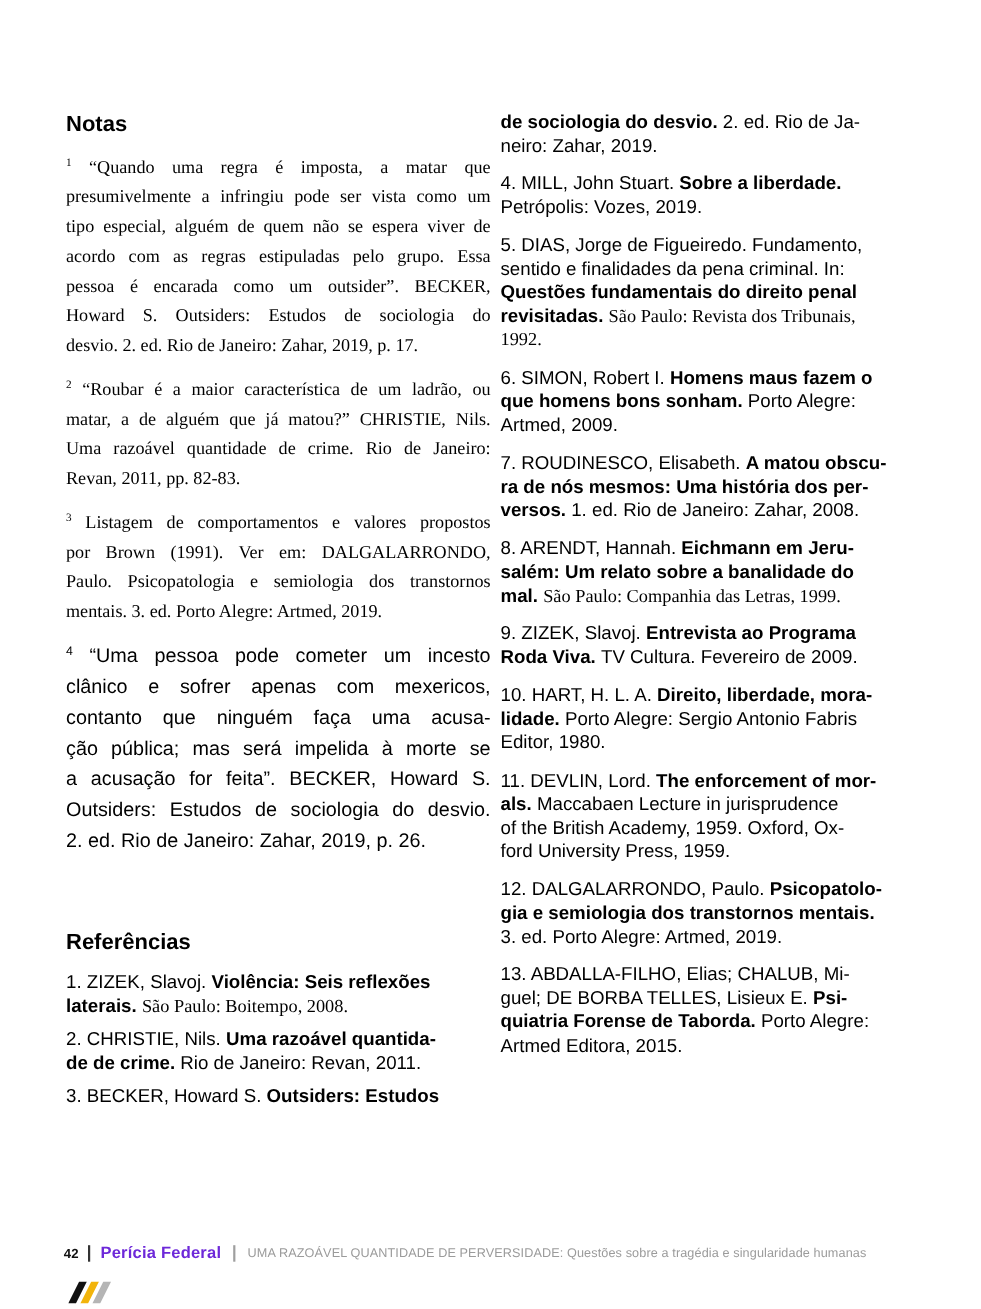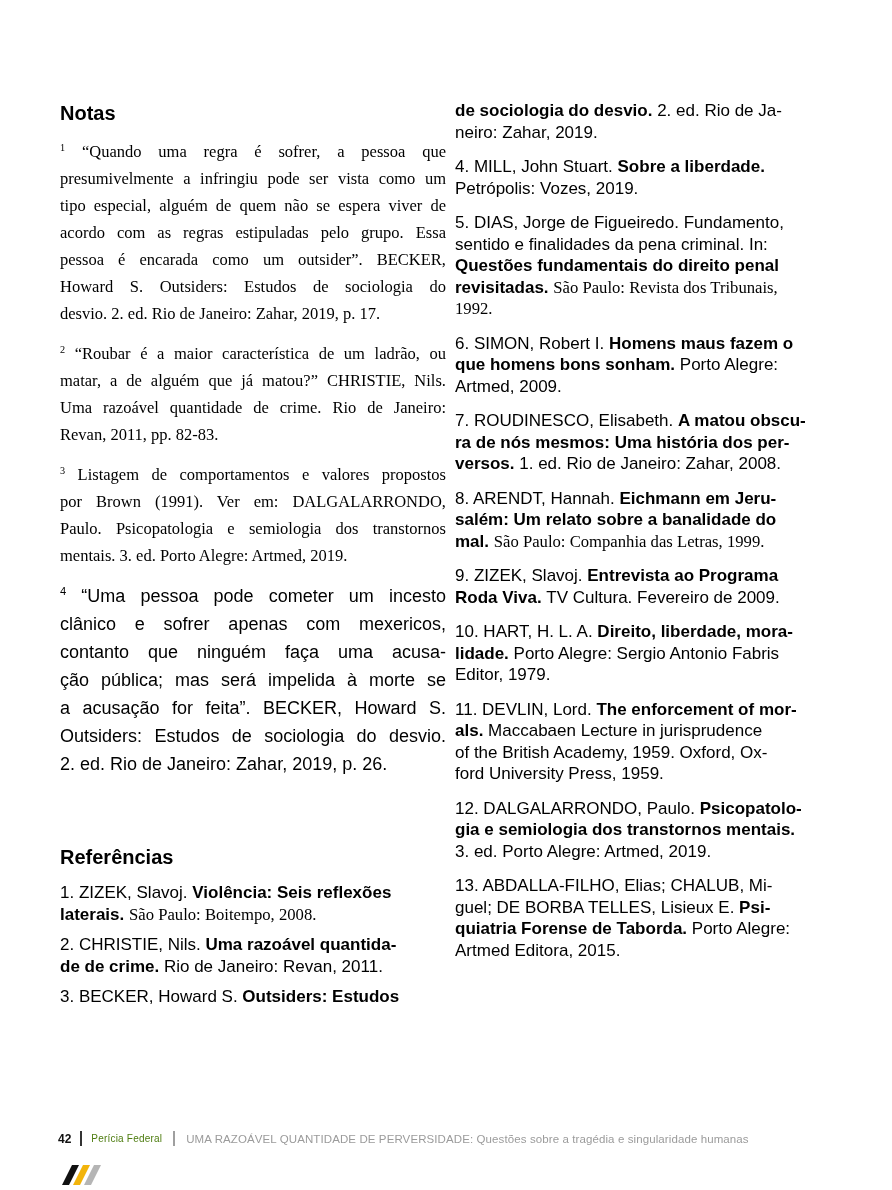--- a/index.html
+++ b/index.html
@@ -23,34 +23,34 @@
   .seg-n{font:inherit;}
   .seg-b{font-weight:700;}
   .seg-sr{font-family:"Liberation Serif",serif;font-size:0.98em;font-weight:400;}
   .seg-sup{font-size:0.62em;vertical-align:super;line-height:0;}
   
   .footer{position:absolute;left:58px;top:1131px;width:800px;display:flex;align-items:center;}
   .footer .pagenum{font-size:12px;font-weight:700;color:#111;text-align:center;}
   .footer .vbar{width:2px;height:15px;margin:0 9px;}
   .vbar-dark{background:#333;}
   .vbar-gray{background:#9f9f9f;margin:0 11px !important;}
-  .footer .brand{font-size:10px;font-weight:400;color:#4d7c0f;letter-spacing:0.2px;}
+  .footer .brand{font-size:15px;font-weight:700;color:#6d28d9;letter-spacing:0.2px;}
   .footer .article-title{font-size:11.5px;color:#9b9b9b;letter-spacing:0.1px;white-space:nowrap;}
   .logo{position:absolute;left:62px;top:1165px;}
 </style>
 </head>
 <body>
 
 <div class="page">
 
   <div class="col col-left">
     <h2 class="section-heading">Notas</h2>
     <div>
         <div class="par serif-note">
-          <div class="line"><span class="seg-sup">1</span><span class="seg-n"> “Quando uma regra é sofrer, a pessoa que</span></div>
+          <div class="line"><span class="seg-sup">1</span><span class="seg-n"> “Quando uma regra é imposta, a matar que</span></div>
           <div class="line"><span class="seg-n">presumivelmente a infringiu pode ser vista como um</span></div>
           <div class="line"><span class="seg-n">tipo especial, alguém de quem não se espera viver de</span></div>
           <div class="line"><span class="seg-n">acordo com as regras estipuladas pelo grupo. Essa</span></div>
           <div class="line"><span class="seg-n">pessoa é encarada como um outsider”. BECKER,</span></div>
           <div class="line"><span class="seg-n">Howard S. Outsiders: Estudos de sociologia do</span></div>
           <div class="line last"><span class="seg-n">desvio. 2. ed. Rio de Janeiro: Zahar, 2019, p. 17.</span></div>
         </div>
         <div class="par serif-note">
           <div class="line"><span class="seg-sup">2</span><span class="seg-n"> “Roubar é a maior característica de um ladrão, ou</span></div>
           <div class="line"><span class="seg-n">matar, a de alguém que já matou?” CHRISTIE, Nils.</span></div>
@@ -121,21 +121,21 @@
           <div class="line"><span class="seg-b">salém: Um relato sobre a banalidade do</span></div>
           <div class="line last"><span class="seg-b">mal. </span><span class="seg-sr">São Paulo: Companhia das Letras, 1999.</span></div>
         </div>
         <div class="par ref">
           <div class="line"><span class="seg-n">9. ZIZEK, Slavoj. </span><span class="seg-b">Entrevista ao Programa</span></div>
           <div class="line last"><span class="seg-b">Roda Viva. </span><span class="seg-n">TV Cultura. Fevereiro de 2009.</span></div>
         </div>
         <div class="par ref">
           <div class="line"><span class="seg-n">10. HART, H. L. A. </span><span class="seg-b">Direito, liberdade, mora-</span></div>
           <div class="line"><span class="seg-b">lidade. </span><span class="seg-n">Porto Alegre: Sergio Antonio Fabris</span></div>
-          <div class="line last"><span class="seg-n">Editor, 1979.</span></div>
+          <div class="line last"><span class="seg-n">Editor, 1980.</span></div>
         </div>
         <div class="par ref">
           <div class="line"><span class="seg-n">11. DEVLIN, Lord. </span><span class="seg-b">The enforcement of mor-</span></div>
           <div class="line"><span class="seg-b">als. </span><span class="seg-n">Maccabaen Lecture in jurisprudence</span></div>
           <div class="line"><span class="seg-n">of the British Academy, 1959. Oxford, Ox-</span></div>
           <div class="line last"><span class="seg-n">ford University Press, 1959.</span></div>
         </div>
         <div class="par ref">
           <div class="line"><span class="seg-n">12. DALGALARRONDO, Paulo. </span><span class="seg-b">Psicopatolo-</span></div>
           <div class="line"><span class="seg-b">gia e semiologia dos transtornos mentais.</span></div>

